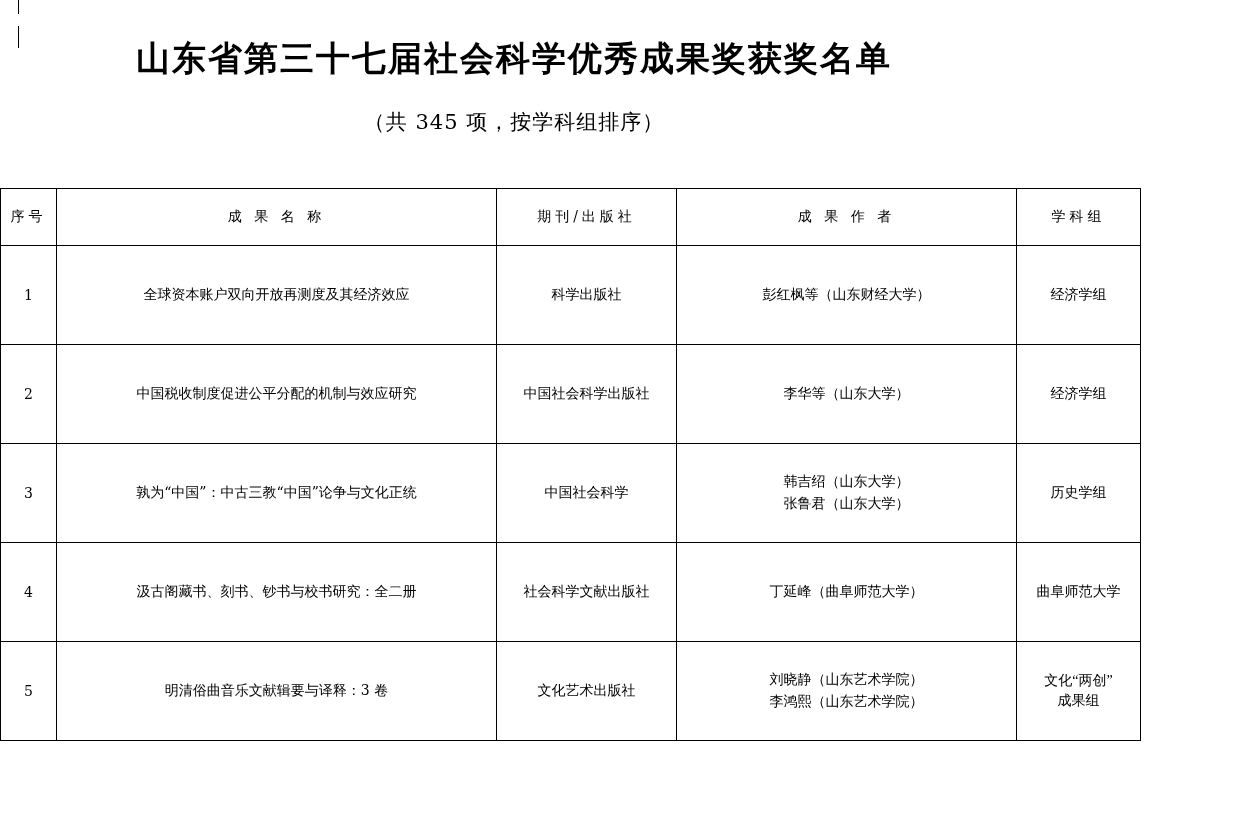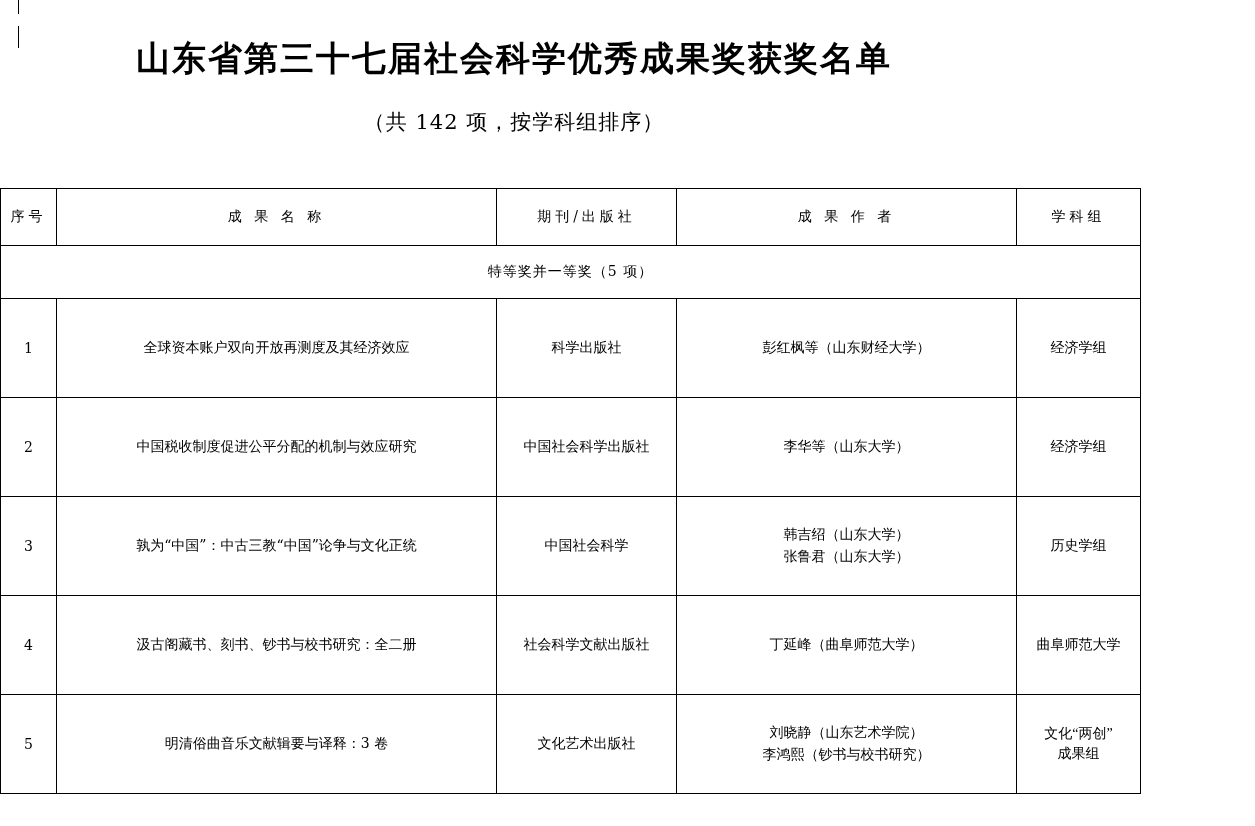--- a/index.html
+++ b/index.html
@@ -95,43 +95,40 @@
 </style>
 </head>
 <body>
 
 <div class="page">
 
   <div class="margin-mark m1"></div>
   <div class="margin-mark m2"></div>
 
   <h1 class="doc-title">山东省第三十七届社会科学优秀成果奖获奖名单</h1>
-  <div class="doc-subtitle">（共 142 项，按学科组排序）</div>
+  <div class="doc-subtitle">（共 345 项，按学科组排序）</div>
 
   <table class="award-table">
     <colgroup>
       <col class="col-no">
       <col class="col-title">
       <col class="col-pub">
       <col class="col-auth">
       <col class="col-disc">
     </colgroup>
     <thead>
       <tr>
         <td>序号</td>
         <td>成 果 名 称</td>
         <td>期刊/出版社</td>
         <td>成 果 作 者</td>
         <td>学科组</td>
       </tr>
     </thead>
     <tbody>
-      <tr class="section-row">
-        <td colspan="5">特等奖并一等奖（5 项）</td>
-      </tr>
 
       <tr class="data-row">
         <td>1</td>
         <td class="cell-title">全球资本账户双向开放再测度及其经济效应</td>
         <td>科学出版社</td>
         <td>
           <span class="authors-line">彭红枫等（山东财经大学）</span>
         </td>
         <td class="cell-disc">
           <span class="disc-line">经济学组</span>
@@ -174,21 +171,21 @@
           <span class="disc-line">曲阜师范大学</span>
         </td>
       </tr>
 
       <tr class="data-row">
         <td>5</td>
         <td class="cell-title">明清俗曲音乐文献辑要与译释：3 卷</td>
         <td>文化艺术出版社</td>
         <td>
           <span class="authors-line">刘晓静（山东艺术学院）</span>
-          <span class="authors-line">李鸿熙（钞书与校书研究）</span>
+          <span class="authors-line">李鸿熙（山东艺术学院）</span>
         </td>
         <td class="cell-disc">
           <span class="disc-line">文化“两创”</span>
           <span class="disc-line">成果组</span>
         </td>
       </tr>
     </tbody>
   </table>
 
 </div>

